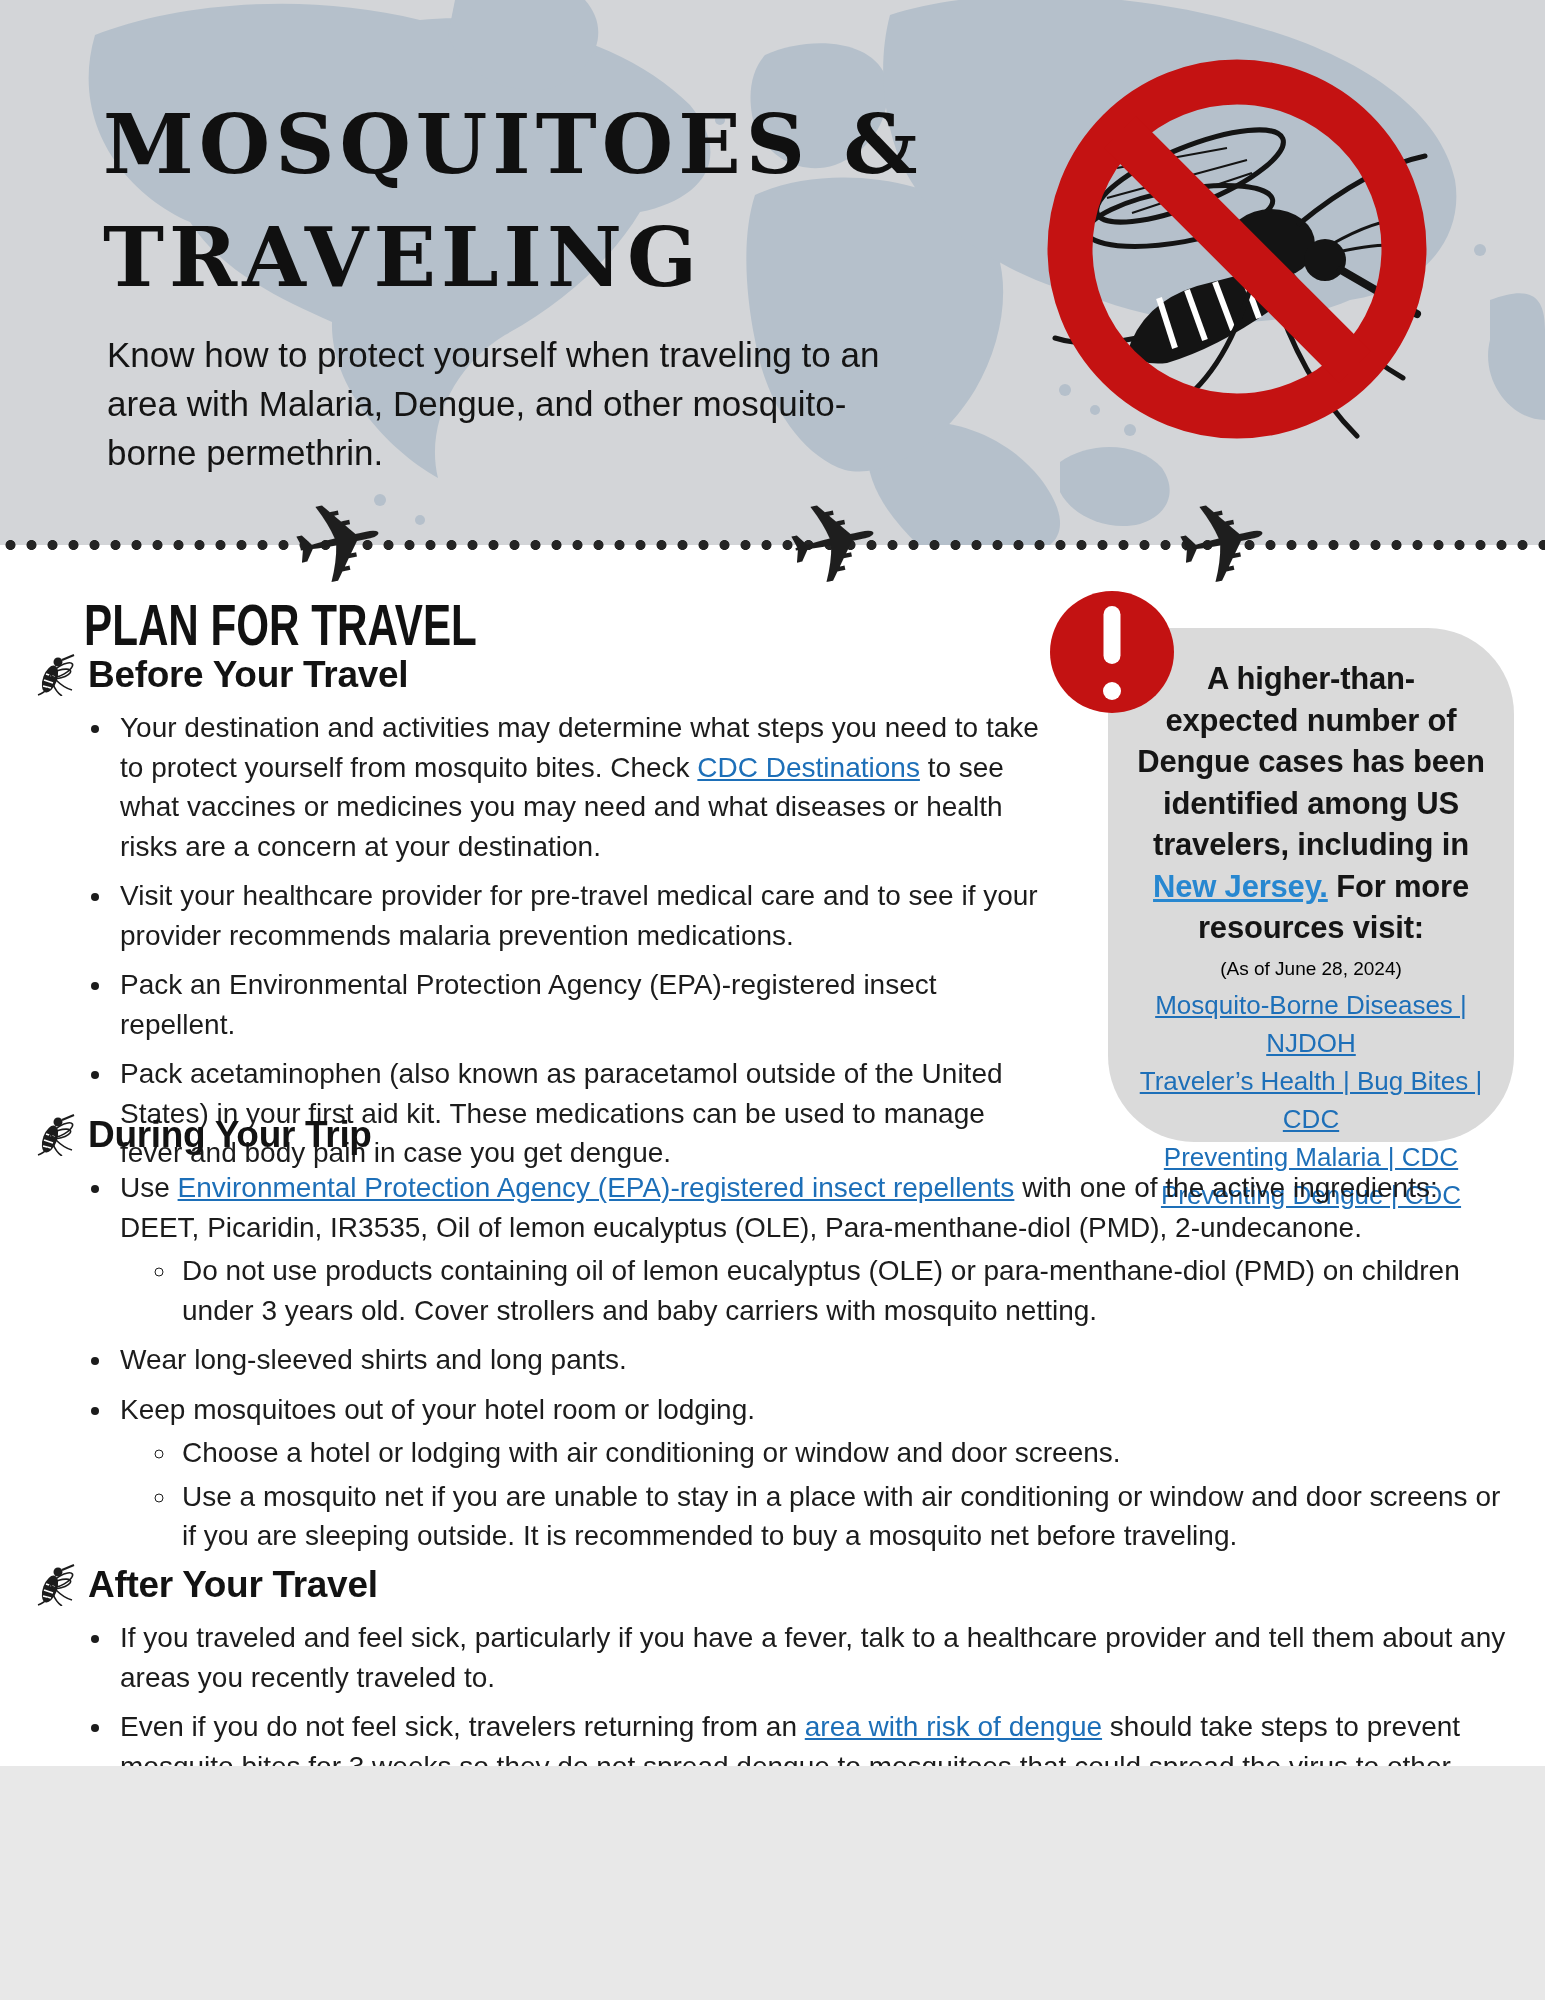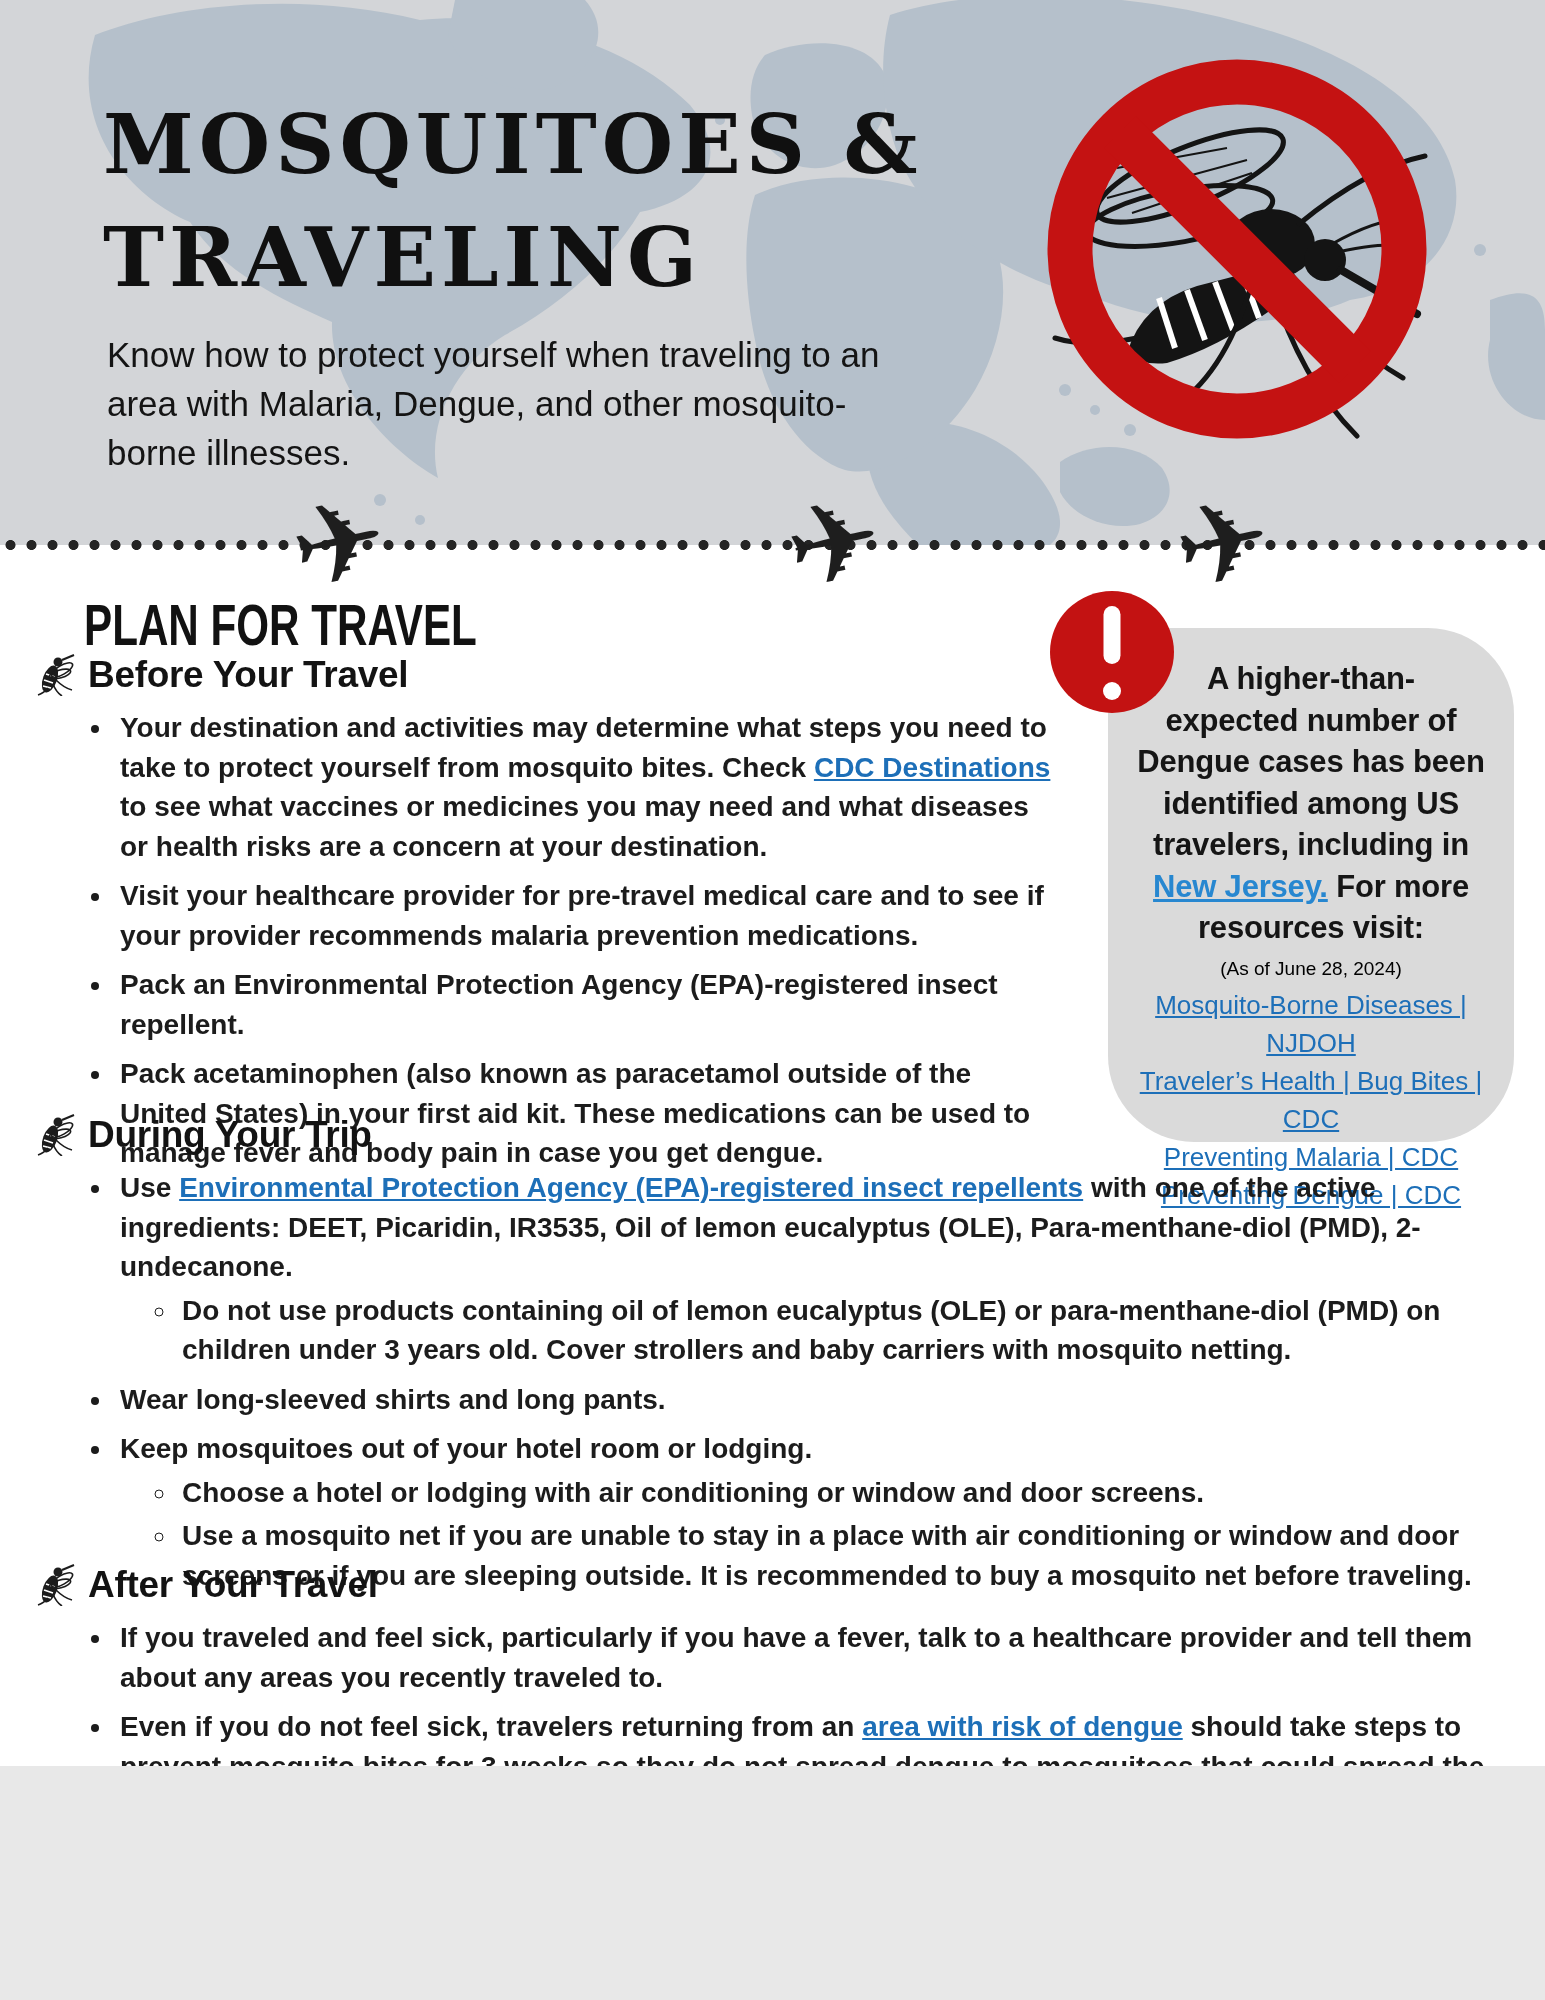--- a/index.html
+++ b/index.html
@@ -45,21 +45,21 @@
   #section-before{left:36px;top:650px;width:1015px;}
   #section-during{left:36px;top:1110px;width:1478px;}
   #section-after{left:36px;top:1560px;width:1478px;}
   .sec-head{display:flex;align-items:flex-end;gap:12px;}
   .sec-head .mosq{flex:0 0 auto;}
   .sec-title{font-size:37px;font-weight:700;color:#131313;letter-spacing:-0.3px;}
   ul.bullets{
     margin:12px 0 0 0;padding:0 0 0 78px;list-style:disc;
     font-size:28px;line-height:39.5px;color:#1c1c1c;
   }
-  ul.bullets>li{margin-bottom:10px;padding-left:6px;font-weight:bold;}
+  ul.bullets>li{margin-bottom:10px;padding-left:6px;}
   ul.subbullets{
     list-style:circle;margin:4px 0 0 0;padding:0 0 0 58px;
     font-size:28px;line-height:39.5px;
   }
   ul.subbullets>li{margin-bottom:4px;padding-left:4px;}
   #section-before ul.bullets{max-width:960px;}
   a.link{color:#1d6fb8;text-decoration:underline;cursor:pointer;}
   
   .callout-box{
     position:absolute;left:1108px;top:628px;width:406px;height:514px;
@@ -131,21 +131,21 @@
     </svg>
 
     <div class="title">
       <div>MOSQUITOES &amp;</div>
       <div>TRAVELING</div>
     </div>
 
     <div class="subtitle">
       <div>Know how to protect yourself when traveling to an</div>
       <div>area with Malaria, Dengue, and other mosquito-</div>
-      <div>borne illnesses.</div>
+      <div>borne permethrin.</div>
     </div>
 
     <svg class="no-sign" width="381" height="403" viewBox="0 0 381 403">
 
       <g stroke="#141414" fill="none">
         <ellipse cx="143" cy="128" rx="100" ry="29" stroke-width="5" transform="rotate(-22 143 128)"></ellipse>
         <ellipse cx="133" cy="168" rx="94" ry="26" stroke-width="5" transform="rotate(-10 133 168)"></ellipse>
         <path d="M60,150 L200,112 M85,165 L205,125 M70,120 L180,100" stroke-width="2"></path>
         <path d="M285,196 Q335,168 362,172" stroke-width="3"></path>
         <path d="M283,206 Q340,192 368,200" stroke-width="3"></path>

